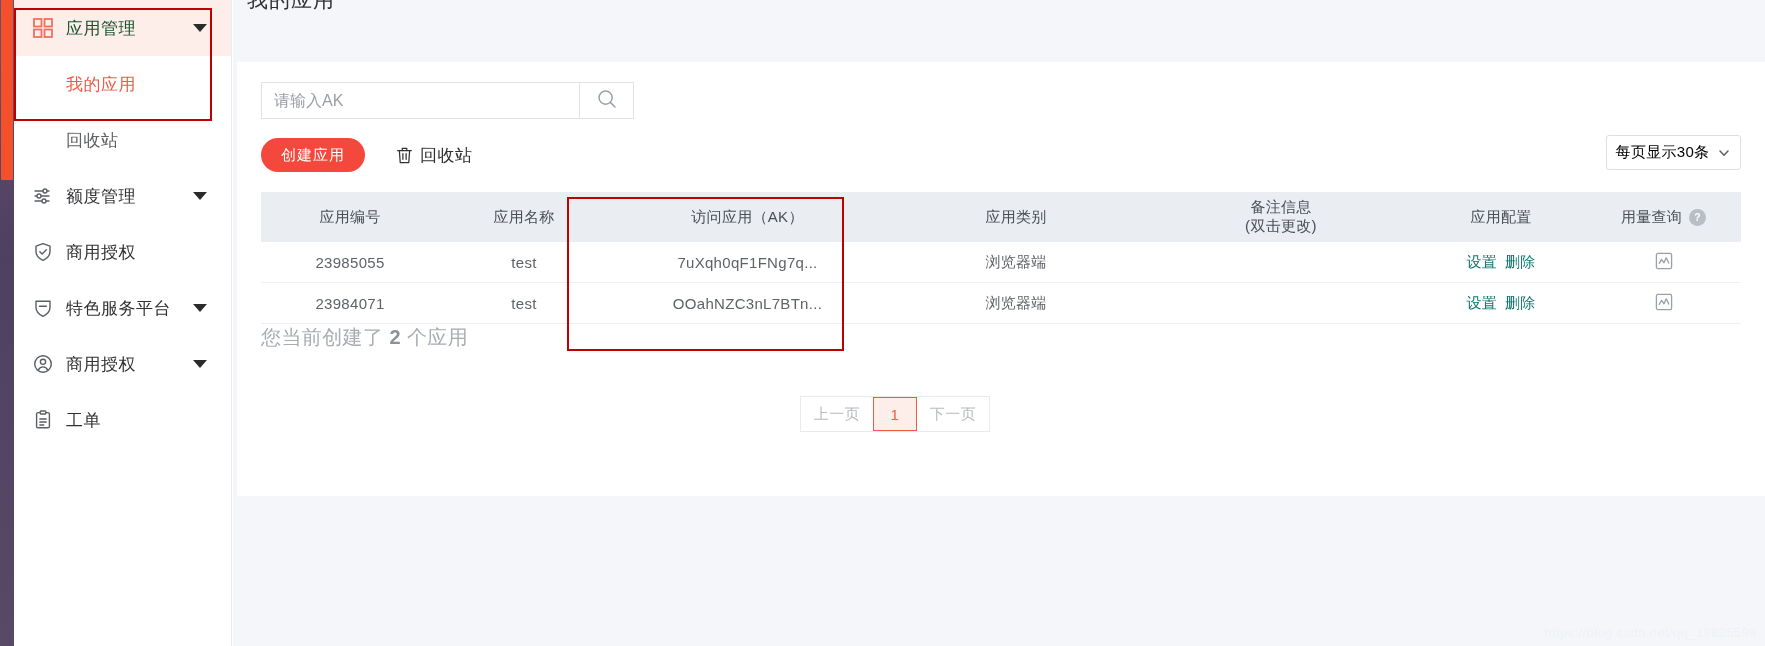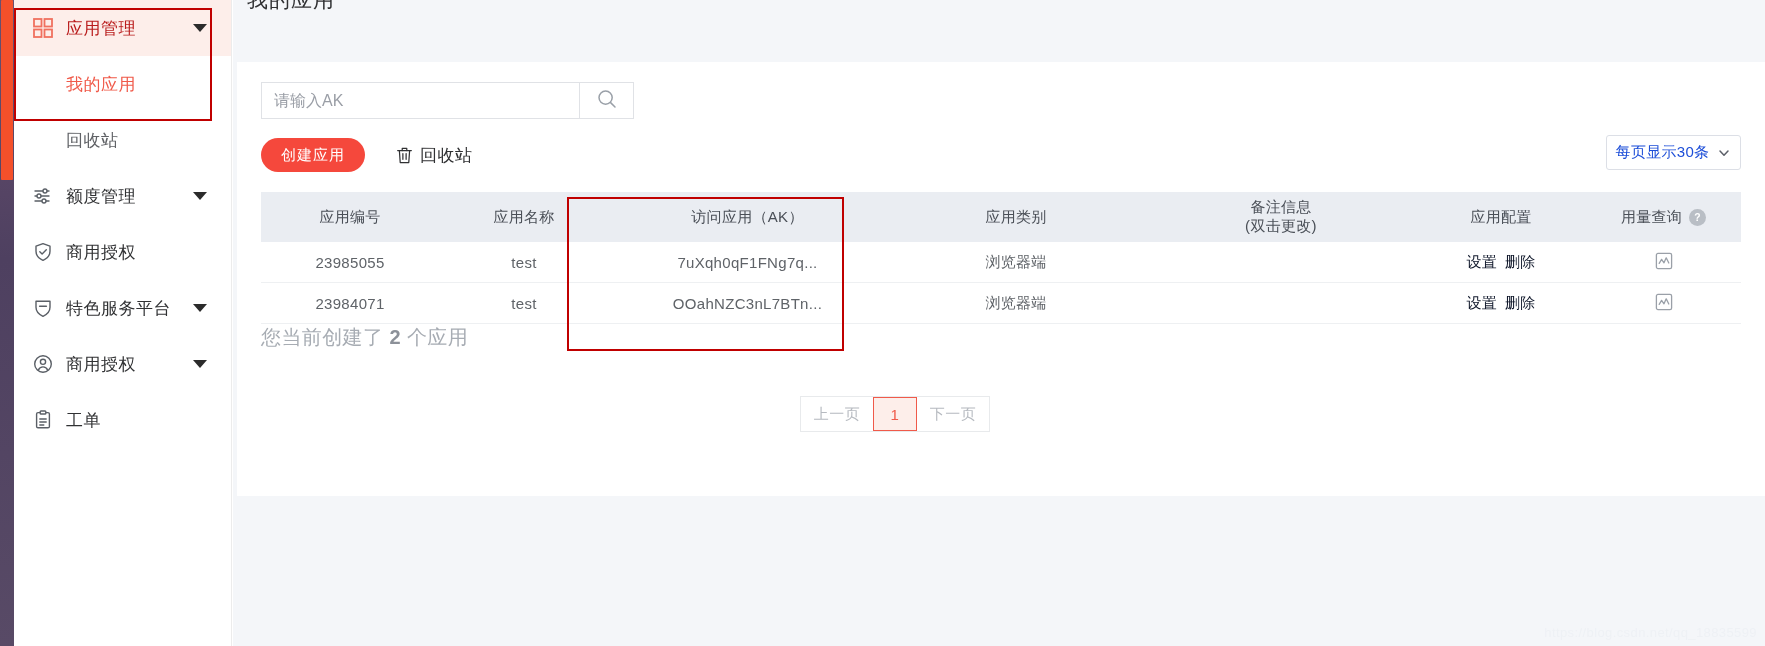--- a/index.html
+++ b/index.html
@@ -37,21 +37,21 @@
   }
   .side-item .lbl {
     font-size: 17px; color: #303133; letter-spacing: .5px; white-space: nowrap;
   }
   .side-item .caret {
     position: absolute; right: 24px; top: 50%; transform: translateY(-50%);
     width: 0; height: 0; border-left: 7px solid transparent;
     border-right: 7px solid transparent; border-top: 8px solid #2b2b2b;
   }
   .side-item.active { background: #fdeeea; }
-  .side-item.active .lbl { color: #b91c1c; }
+  .side-item.active .lbl { color: #14532d; }
   .side-sub {
     display: flex; align-items: center; height: 56px; padding-left: 52px; cursor: pointer;
   }
   .side-sub .lbl { font-size: 17px; letter-spacing: .5px; white-space: nowrap; color: #606266; }
   .side-sub.current .lbl { color: #f05a4a; }
 
   
   .annot {
     position: absolute; border: 2px solid #c00000; pointer-events: none; z-index: 40;
   }
@@ -95,21 +95,21 @@
   .btn-recycle {
     display: flex; align-items: center; margin-left: 30px;
     font-size: 17px; color: #303133; cursor: pointer; letter-spacing: .5px;
   }
   .btn-recycle .ico { margin-right: 6px; display:flex; }
 
   .page-size {
     position: absolute; right: 24px; top: 73px;
     width: 135px; height: 35px; border: 1px solid #dcdfe6; border-radius: 3px;
     background: #fff; display: flex; align-items: center; justify-content: center;
-    font-size: 15px; color: #1d4ed8; cursor: pointer; letter-spacing: .3px;
+    font-size: 15px; color: #000000; cursor: pointer; letter-spacing: .3px;
   }
   .page-size .chev { margin-left: 8px; display: flex; }
 
   
   .tbl { position: absolute; left: 24px; top: 130px; width: 1480px; }
   .tbl-head {
     display: flex; background: #eaedf2; height: 50px; align-items: center;
   }
   .tbl-row {
     display: flex; height: 41px; align-items: center;
@@ -120,21 +120,21 @@
   .col-id   { flex: 0 0 178px; }
   .col-name { flex: 0 0 170px; }
   .col-ak   { flex: 0 0 277px; }
   .col-type { flex: 0 0 260px; }
   .col-note { flex: 0 0 270px; }
   .col-cfg  { flex: 0 0 170px; }
   .col-use  { flex: 1 1 auto; }
   .note-2 { line-height: 1.25; }
   .head-use { display: flex; align-items: center; justify-content: center; gap: 7px; }
   .help-ico { width: 17px; height: 17px; display: inline-flex; }
-  .act { color: #0f172a; cursor: pointer; }
+  .act { color: #0f766e; cursor: pointer; }
   .act + .act { margin-left: 8px; }
   .chart-ico { display: inline-flex; cursor: pointer; }
 
   .count-line {
     position: absolute; left: 24px; top: 262px;
     font-size: 20px; color: #a7acb3; letter-spacing: .4px;
   }
   .count-line b { color: #8c9199; font-weight: bold; }
 
   

